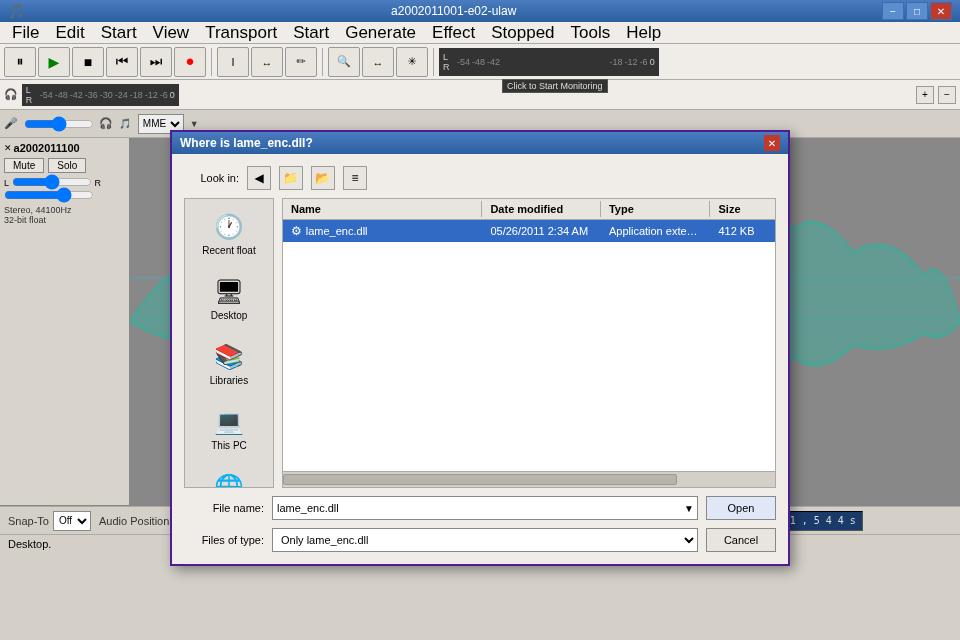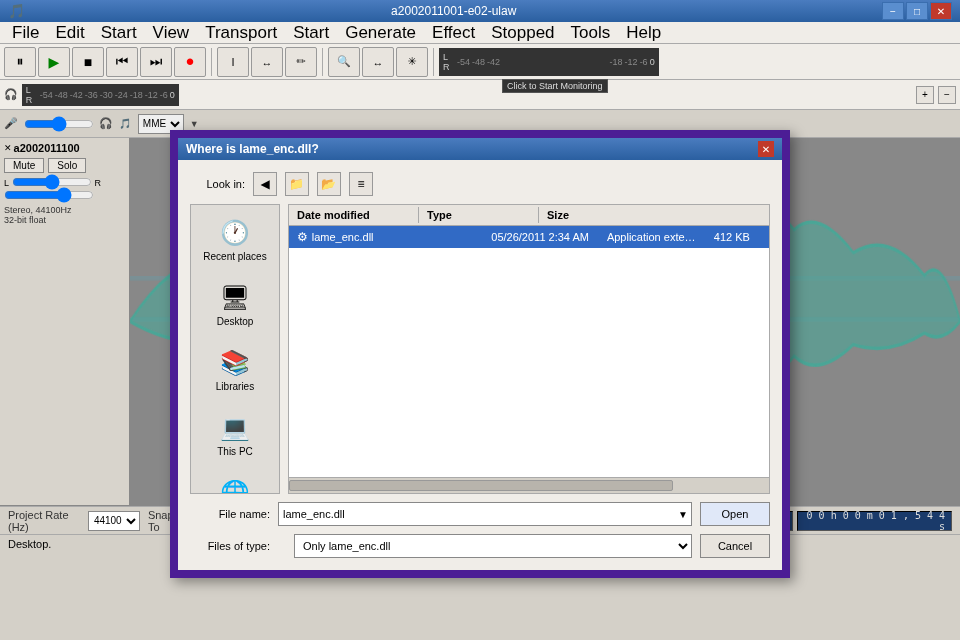--- a/index.html
+++ b/index.html
@@ -152,21 +152,21 @@
       position: absolute;
       top: 0; left: 0; right: 0; bottom: 0;
       display: flex;
       align-items: flex-start;
       justify-content: center;
       padding-top: 20px;
       z-index: 100;
     }
     #dialog {
       background: #f0ede8;
-      border: 8px solid #4c1d95;
+      border: 2px solid #4c1d95;
       box-shadow: 4px 4px 12px rgba(0,0,0,0.4);
       width: 620px;
       font-size: 11px;
     }
     #dialog-titlebar {
       background: linear-gradient(to bottom, #4a7cbf, #2a5fa0);
       color: white;
       height: 22px;
       display: flex;
       align-items: center;
@@ -322,21 +322,20 @@
       font-size: 11px;
       background: white;
     }
     .file-select {
       flex: 1;
       height: 24px;
       border: 1px solid #888;
       padding: 2px 4px;
       font-size: 11px;
       background: white;
-      margin-left: 16px;
     }
     .dialog-btn {
       width: 70px; height: 24px;
       background: #e8e4de;
       border: 1px solid #888;
       cursor: pointer;
       font-size: 11px;
     }
     .dialog-btn.primary { background: #e0e8f8; font-weight: normal; }
   </style>
@@ -491,21 +490,21 @@
           <button class="nav-btn">📁</button>
           <button class="nav-btn">📂</button>
           <button class="nav-btn">≡</button>
         </div>
 
         <div id="file-browser">
 
           <div id="places-panel">
             <div class="place-item">
               <div class="place-icon">🕐</div>
-              <span class="place-label">Recent places</span>
+              <span class="place-label">Recent float</span>
             </div>
             <div class="place-item">
               <div class="place-icon">🖥</div>
               <span class="place-label">Desktop</span>
             </div>
             <div class="place-item">
               <div class="place-icon">📚</div>
               <span class="place-label">Libraries</span>
             </div>
             <div class="place-item">
@@ -513,20 +512,21 @@
               <span class="place-label">This PC</span>
             </div>
             <div class="place-item">
               <div class="place-icon">🌐</div>
 
             </div>
           </div>
 
           <div id="files-panel">
             <div id="files-header">
+              <div class="file-col-header col-name">Name</div>
               <div class="file-col-header col-date">Date modified</div>
               <div class="file-col-header col-type">Type</div>
               <div class="file-col-header col-size">Size</div>
             </div>
             <div id="files-list">
               <div class="file-row selected">
                 <div class="file-cell col-name" style="display:flex;align-items:center;gap:4px;">
                   <span style="font-size:12px;">⚙</span>
                   <span>lame_enc.dll</span>
                 </div>
@@ -565,26 +565,20 @@
         </div>
 
       </div>
     </div>
   </div>
 
 </div>
 
 <div id="statusbar">
   <div class="status-group">
-    <span class="status-label">Project Rate (Hz)</span>
-    <select class="status-select">
-      <option>44100</option>
-    </select>
-  </div>
-  <div class="status-group">
     <span class="status-label">Snap-To</span>
     <select class="status-select">
       <option>Off</option>
     </select>
   </div>
   <div class="status-group">
     <span class="status-label">Audio Position</span>
     <div class="status-value" style="font-size:10px;">0 0 h 0 0 m 0 1 , 5 4 4 s</div>
   </div>
   <div class="status-group">

